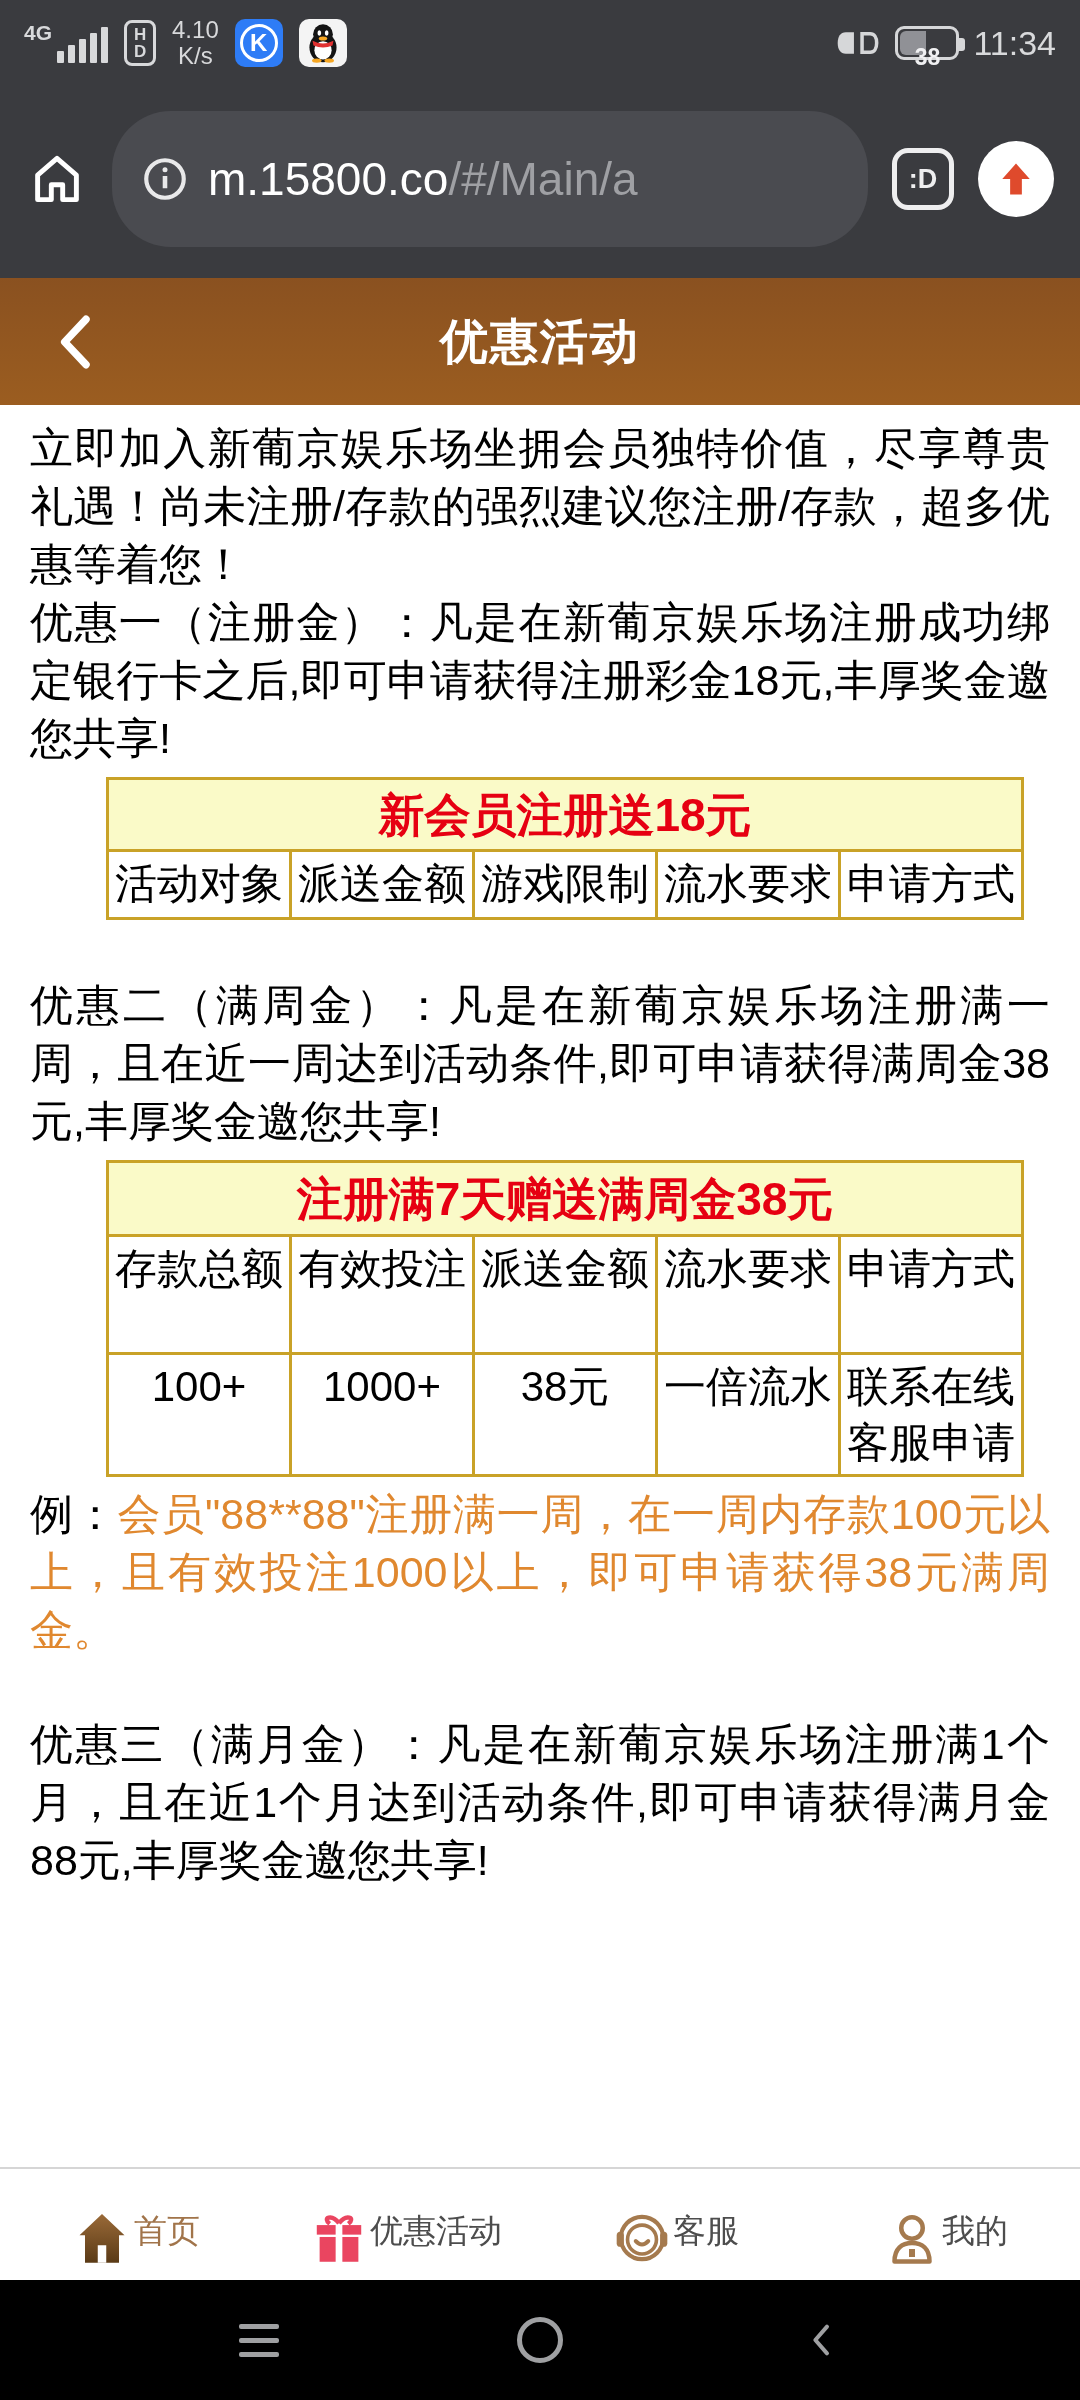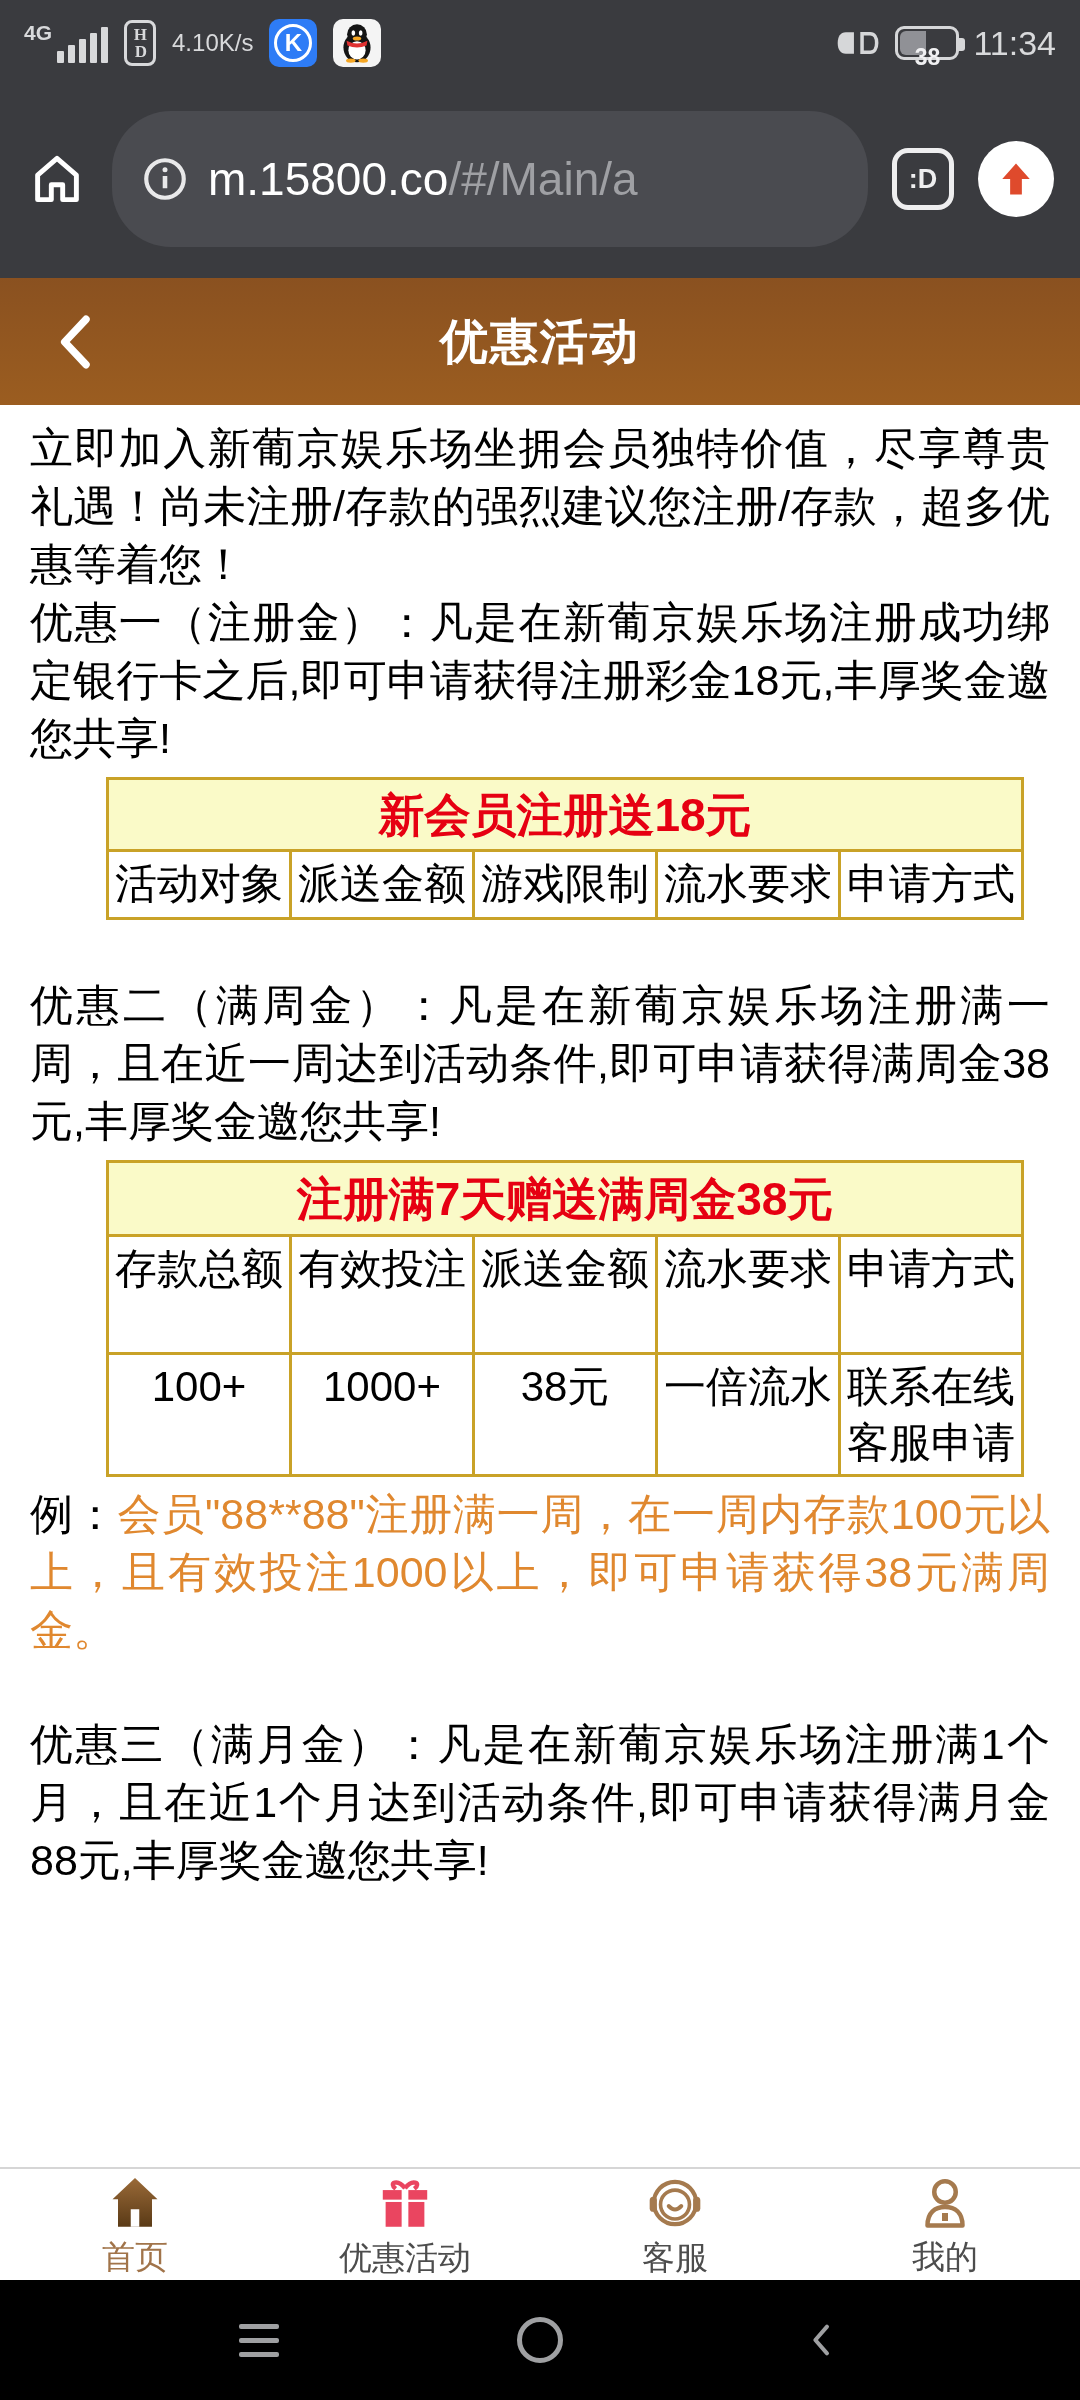--- a/index.html
+++ b/index.html
@@ -19,22 +19,22 @@
   .sig { display:flex; align-items:flex-end; gap:3px; height:40px; }
   .sig-label { font-size:21px; font-weight:bold; line-height:20px; align-self:flex-start; margin-right:2px; }
   .bars { display:flex; align-items:flex-end; gap:4px; }
   .bars i { display:block; width:7px; background:#d8d9db; border-radius:1px; }
   .b1{height:12px}.b2{height:18px}.b3{height:24px}.b4{height:30px}.b5{height:36px}
   .hd-box {
     width:32px; height:46px; border:3px solid #d8d9db; border-radius:8px;
     display:flex; flex-direction:column; align-items:center; justify-content:center;
     font-size:17px; font-weight:bold; line-height:17px; letter-spacing:0;
   }
-  .hd-box span { display:block; width:14px; text-align:right; word-break:break-all;font-family:Liberation Serif, serif; }
-  .speed { display:flex; font-size:24px; line-height:26px;align-items:center; }
+  .hd-box span { display:block; width:14px; text-align:center; word-break:break-all; }
+  .speed { display:flex; flex-direction:column; font-size:24px; line-height:26px;align-items:center; }
   .app-icon { width:48px; height:48px; border-radius:10px; display:flex; align-items:center; justify-content:center; }
   .app-k { background:#2e7cf6; }
   .app-k .kring {
     width:38px; height:38px; border:3px solid #fff; border-radius:50%;
     display:flex; align-items:center; justify-content:center;
     color:#fff; font-weight:bold; font-size:24px;
   }
   .app-qq { background:#f4f4f4; }
   .sb-right { margin-left:auto; display:flex; align-items:center; gap:14px; }
   .battery { position:relative; width:64px; height:34px; border:3px solid #d6d7d9; border-radius:9px; }
@@ -105,21 +105,21 @@
   .t2 th:nth-child(4){width:20.7%} .t2 th:nth-child(5){width:21.4%}
   .example-text { font-size:43px; line-height:58px; text-align:justify; }
   .ex-prefix { color:#000; }
   .ex-body { color:#e0882f; }
 
   
   .tab-bar {
     position:absolute; top:2167px; left:0; width:1080px; height:113px;
     background:#fff; border-top:2px solid #d6d6d6; display:flex;
   }
-  .tab-item { flex:1; display:flex; flex-direction:column; align-items:center; justify-content:center; padding-top:4px; }
+  .tab-item { flex:1; display:flex; flex-direction:row; justify-content:center; padding-top:4px;margin-top:34px; }
   .tab-item .t-icon { height:62px; display:flex; align-items:flex-end; justify-content:center; }
   .tab-label { font-size:33px; margin-top:2px; color:#4d4d4d; }
   .tab-item.active .tab-label { color:#a1744a; }
 
   
   .android-nav {
     position:absolute; top:2280px; left:0; width:1080px; height:120px;
     background:#000; display:flex; align-items:center; justify-content:space-evenly;
   }
   .recents { display:flex; flex-direction:column; gap:9px; }

